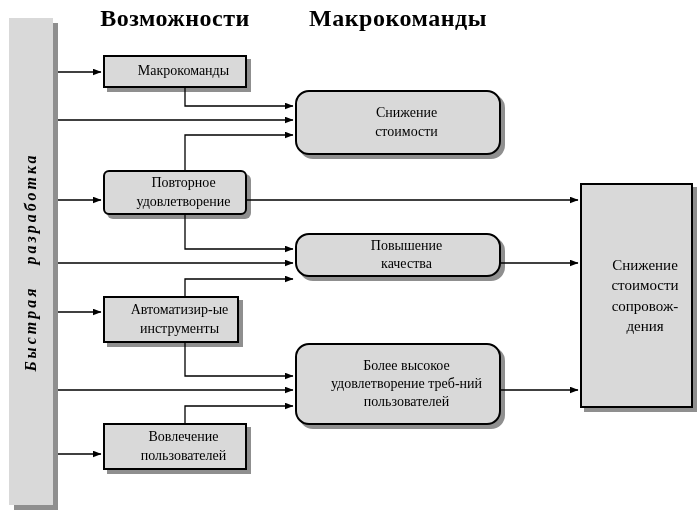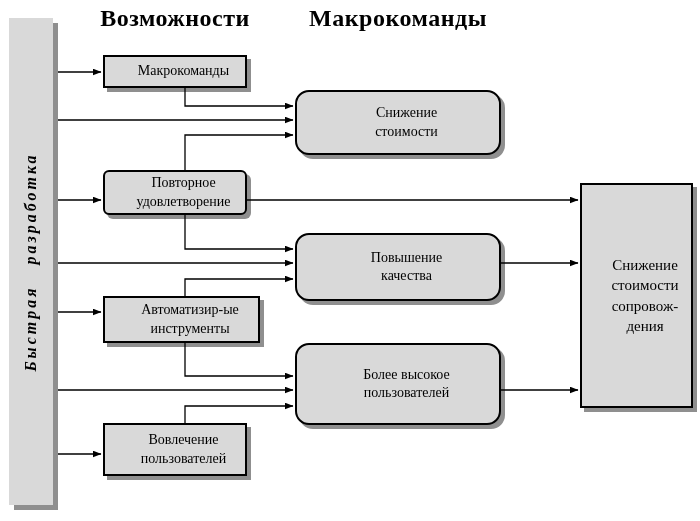--- a/index.html
+++ b/index.html
@@ -19,24 +19,24 @@
     position:absolute; box-sizing:border-box;
     background:var(--box-fill,#d9d9d9);
     border:2px solid var(--box-border,#000);
     box-shadow:4px 4px 0 var(--shadow,#8f8f8f);
     display:flex; flex-direction:column; align-items:center; justify-content:center;
     text-align:center; font-size:14px; line-height:1.3;padding-left:17px;
   }
   .rounded { border-radius:14px; }
   .cap0 { left:103px; top:55px;  width:144px; height:33px; }
   .cap1 { left:103px; top:170px; width:144px; height:45px;border-radius:6px; }
-  .cap2 { left:103px; top:296px; width:157px; height:47px; }
-  .cap3 { left:103px; top:423px; width:144px; height:53px; }
+  .cap2 { left:103px; top:296px; width:136px; height:47px; }
+  .cap3 { left:103px; top:423px; width:144px; height:47px; }
   .adv0 { left:295px; top:90px;  width:206px; height:65px; }
-  .adv1 { left:295px; top:233px; width:206px; height:68px; }
+  .adv1 { left:295px; top:233px; width:206px; height:44px; }
   .adv2 { left:295px; top:343px; width:206px; height:82px; }
   .outcome { left:580px; top:183px; width:113px; height:225px; font-size:15px; line-height:1.35; }
   .ln { display:block; }
   .bar {
     position:absolute; left:9px; top:18px; width:44px; height:487px;
     background:var(--box-fill,#d9d9d9);
     box-shadow:5px 5px 0 var(--shadow,#8f8f8f);
     display:flex; align-items:center; justify-content:center;
   }
   .bar-text {
@@ -77,20 +77,21 @@
   <div class="box rounded adv0">
     <span class="ln">Снижение</span>
     <span class="ln">стоимости</span>
   </div>
   <div class="box rounded adv1">
     <span class="ln">Повышение</span>
     <span class="ln">качества</span>
   </div>
   <div class="box rounded adv2">
     <span class="ln">Более высокое</span>
+    <span class="ln">удовлетворение треб-ний</span>
     <span class="ln">пользователей</span>
   </div>
 
   <div class="box outcome">
     <span class="ln">Снижение</span>
     <span class="ln">стоимости</span>
     <span class="ln">сопровож-</span>
     <span class="ln">дения</span>
   </div>
 

